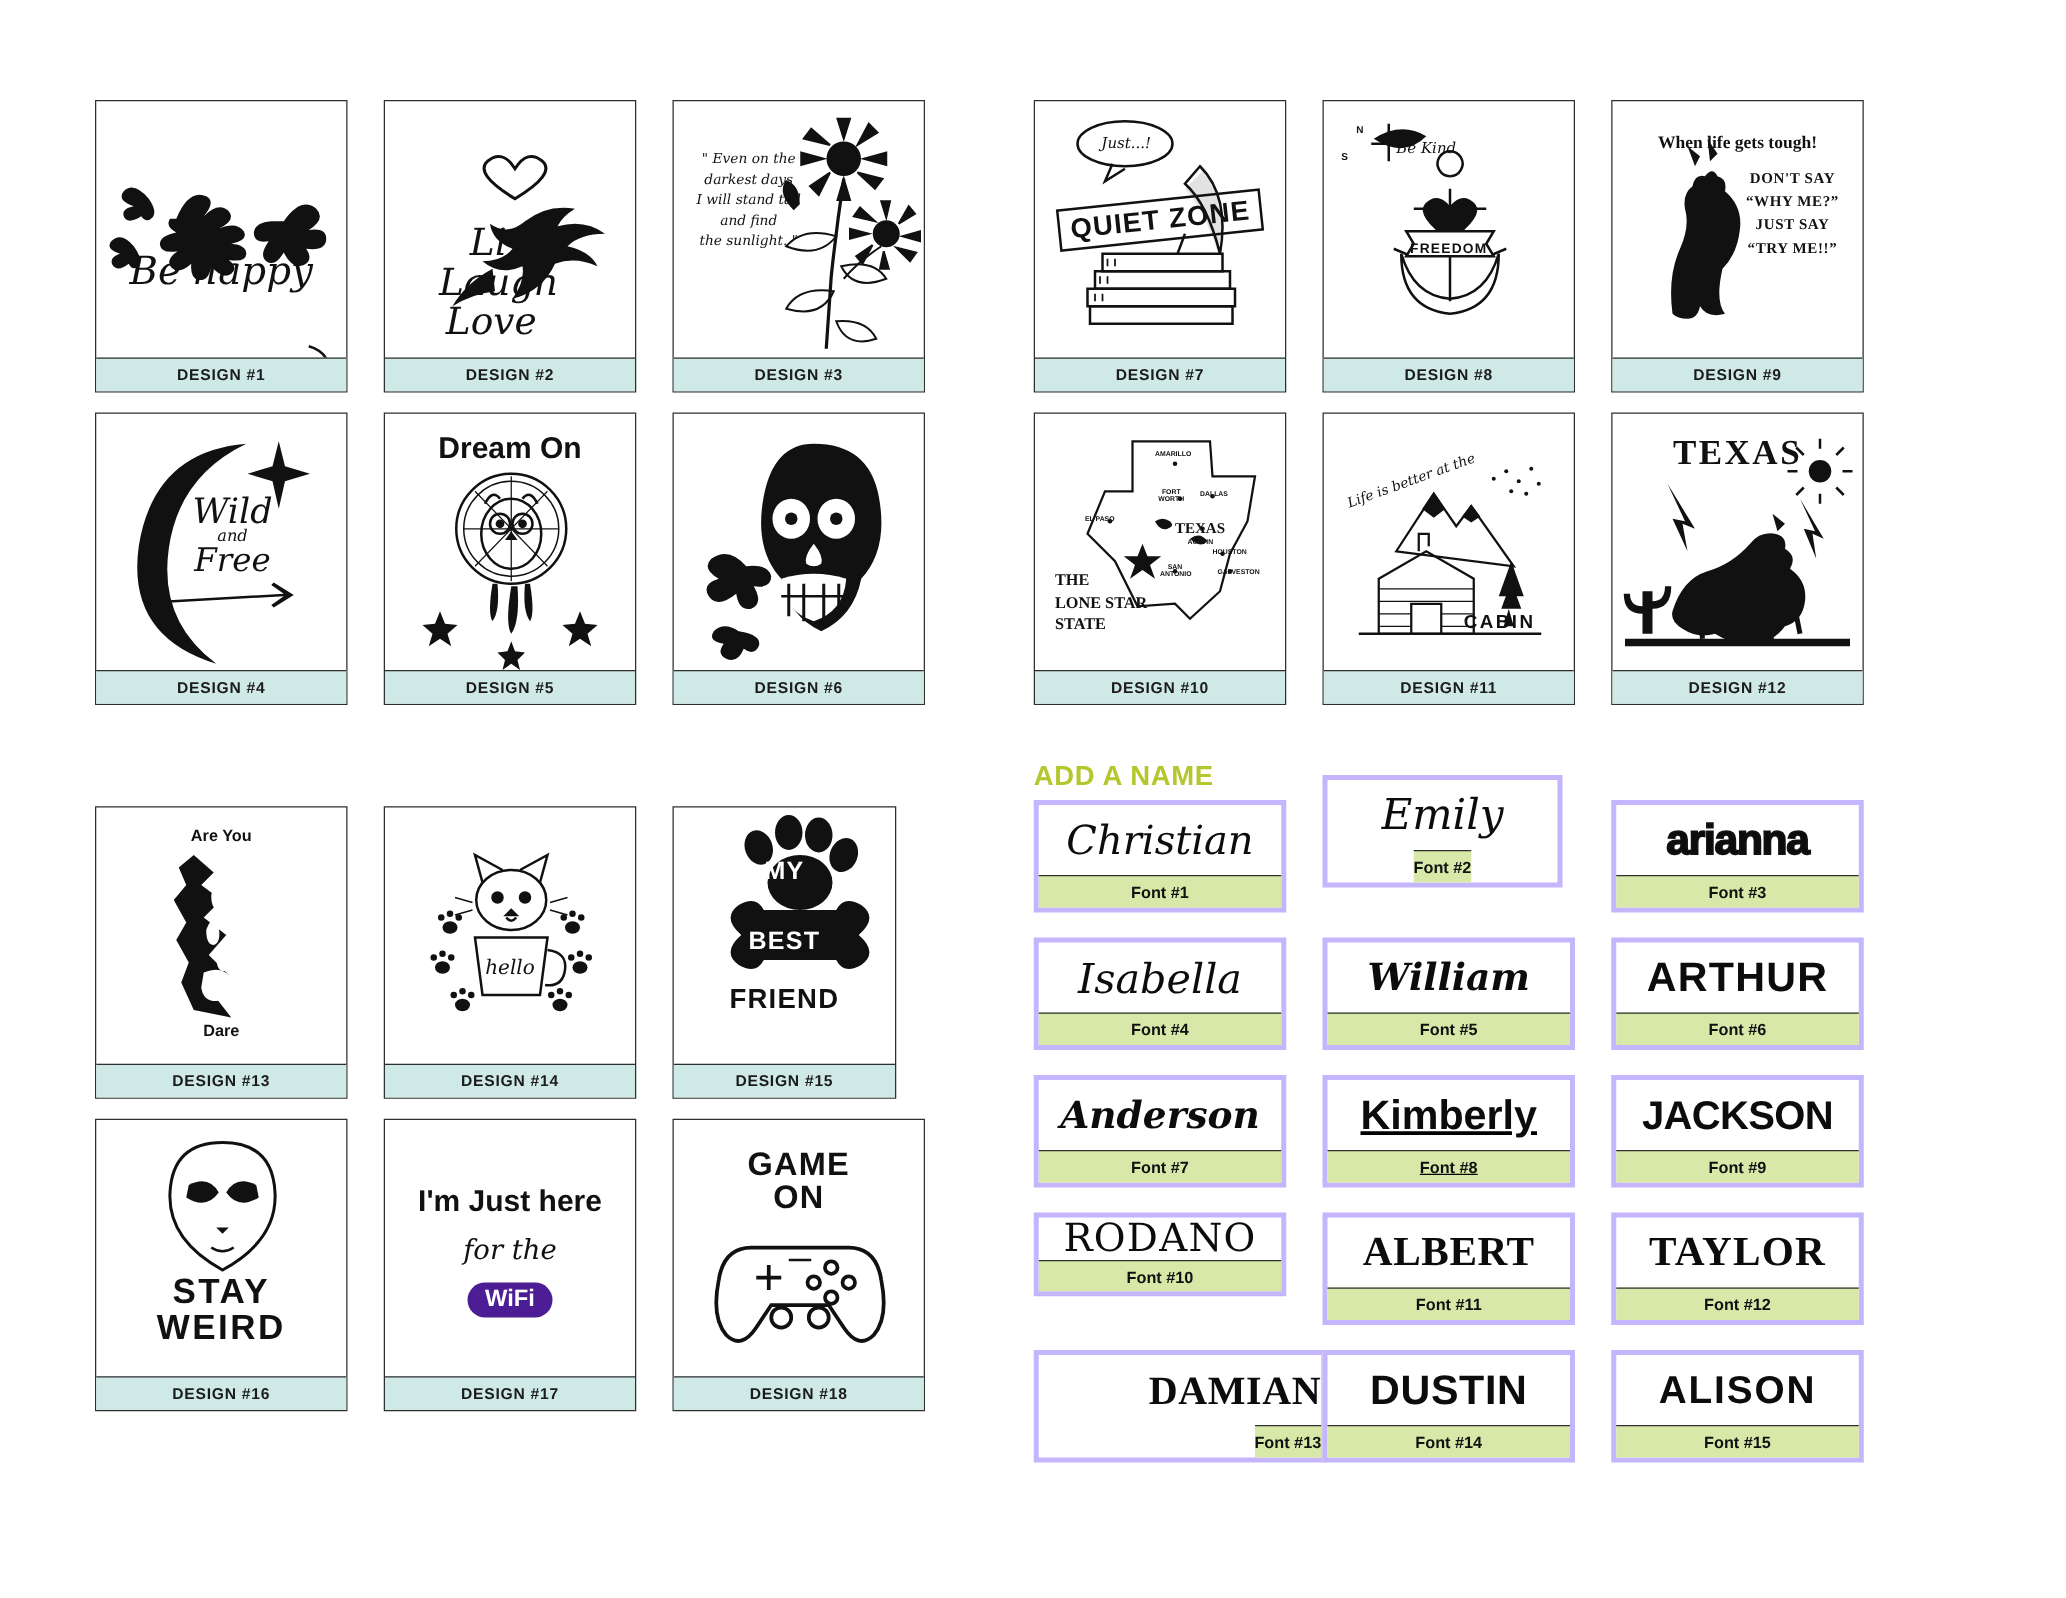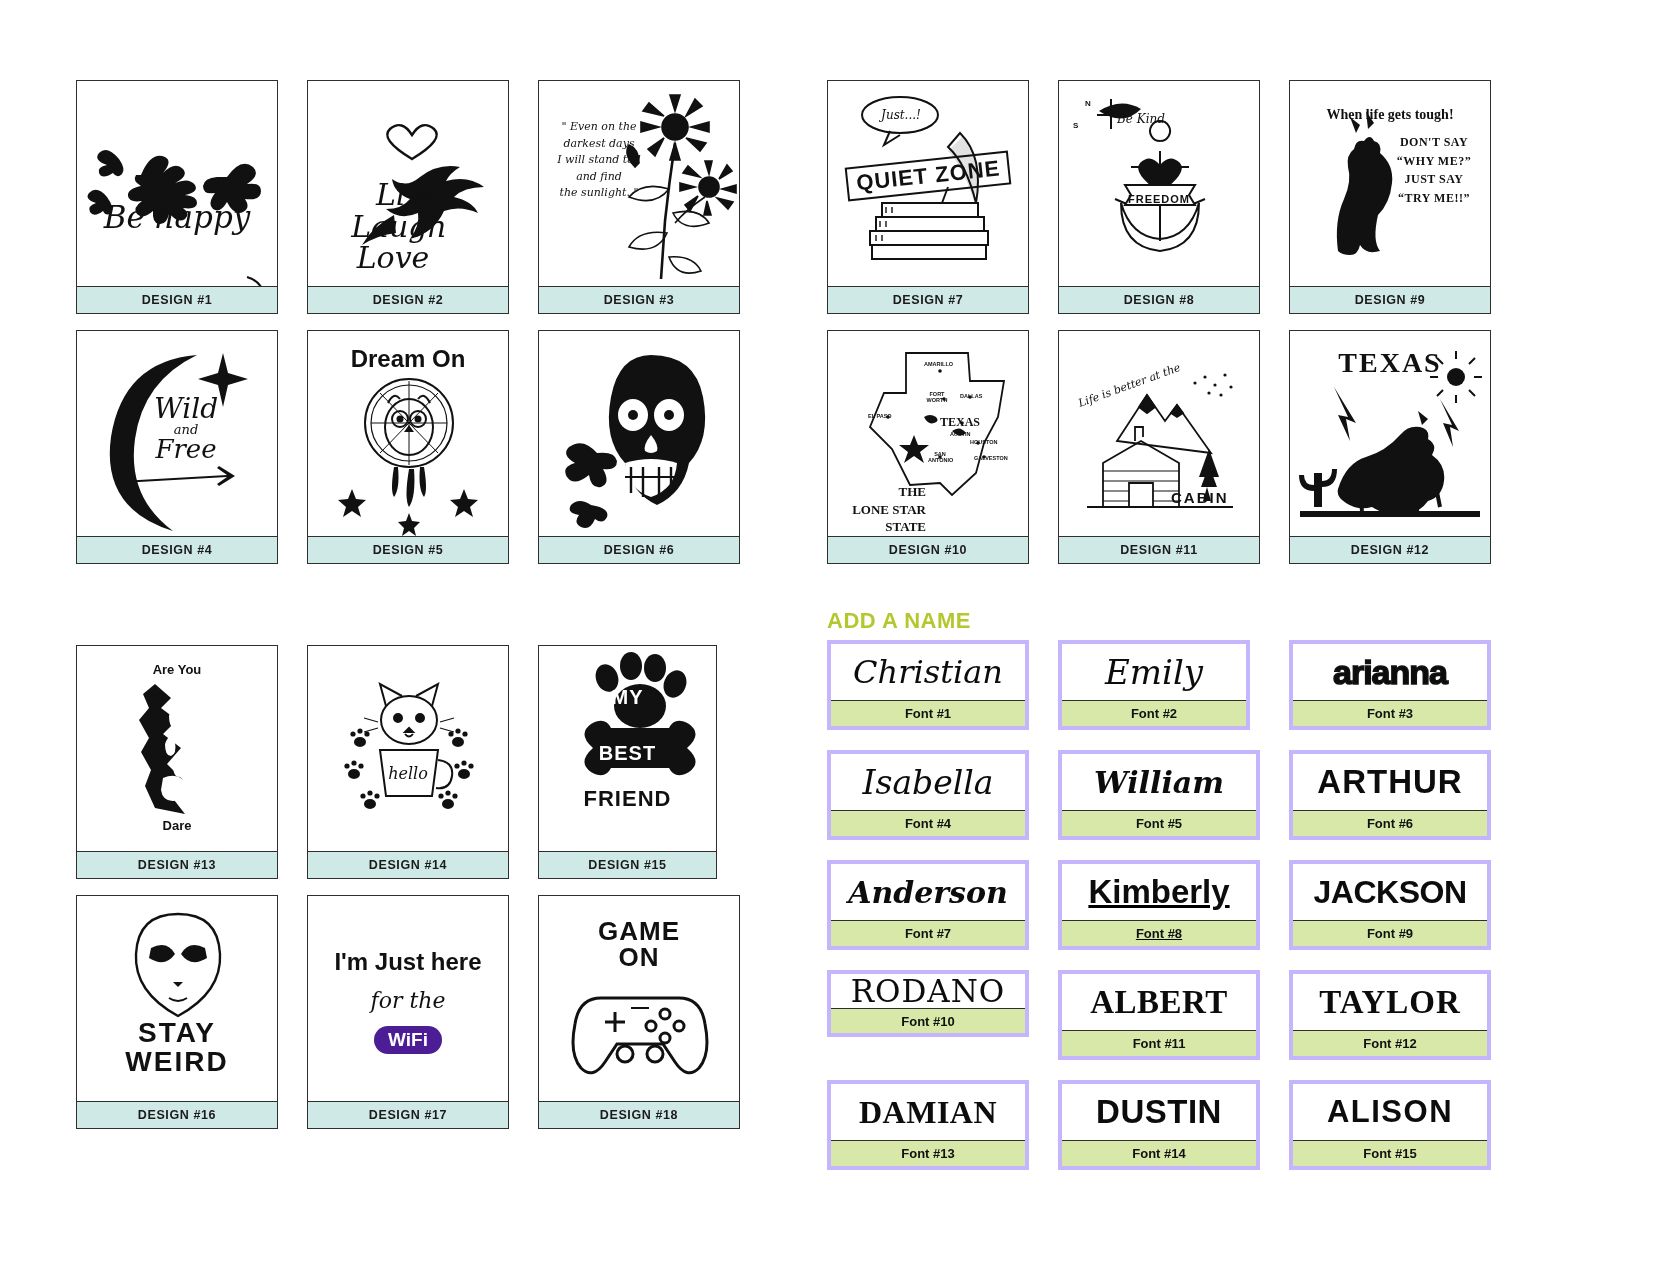--- a/index.html
+++ b/index.html
@@ -404,21 +404,21 @@
         <div style="position:absolute; left:0; top:0; width:202px; height:206px; color:#111;">
           <div style="position:absolute; left:96px; top:30px; font-size:5.5px;" class="blk">AMARILLO</div>
           <div style="position:absolute; left:96px; top:60px; font-size:5.5px; width:26px; line-height:1.1;" class="blk">FORT WORTH</div>
           <div style="position:absolute; left:132px; top:62px; font-size:5.5px;" class="blk">DALLAS</div>
           <div style="position:absolute; left:40px; top:82px; font-size:5.5px;" class="blk">EL PASO</div>
           <div style="position:absolute; left:112px; top:84px; font-size:12px;" class="serifb">TEXAS</div>
           <div style="position:absolute; left:122px; top:100px; font-size:5.5px;" class="blk">AUSTIN</div>
           <div style="position:absolute; left:142px; top:108px; font-size:5.5px;" class="blk">HOUSTON</div>
           <div style="position:absolute; left:100px; top:120px; font-size:5.5px; width:24px; line-height:1.1;" class="blk">SAN ANTONIO</div>
           <div style="position:absolute; left:146px; top:124px; font-size:5.5px;" class="blk">GALVESTON</div>
-          <div style="position:absolute; left:16px; top:124px; width:82px; text-align:right; line-height:1.35;margin-top:28px;">
+          <div style="position:absolute; left:16px; top:124px; width:82px; text-align:left; line-height:1.35;">
             <div class="serifb" style="font-size:13px;">THE</div>
             <div class="serifb" style="font-size:13px;">LONE STAR</div>
             <div class="serifb" style="font-size:13px;">STATE</div>
           </div>
         </div>
       </div>
     </div>
     <div class="cap">DESIGN #10</div>
   </div>
 
@@ -682,21 +682,21 @@
   </div>
 
   <div class="section-title" style="left:827px; top:608px;">ADD A NAME</div>
 
   <div class="fcard" style="left:827px; top:640px; width:202px; height:90px;">
     <div class="name">
       <span class="script" style="font-size:32px;">Christian</span>
     </div>
     <div class="fcap">Font #1</div>
   </div>
-  <div class="fcard" style="left:1058px; top:640px; width:192px; height:90px;">
+  <div class="fcard" style="left:1058px; top:620px; width:192px; height:90px;align-items:center;">
     <div class="name">
       <span class="script" style="font-size:34px;">Emily</span>
     </div>
     <div class="fcap">Font #2</div>
   </div>
   <div class="fcard" style="left:1289px; top:640px; width:202px; height:90px;">
     <div class="name">
       <span class="blk" style="font-size:34px; letter-spacing:-1px; -webkit-text-stroke:1.5px #111;">arianna</span>
     </div>
     <div class="fcap">Font #3</div>
@@ -752,21 +752,21 @@
     </div>
     <div class="fcap">Font #11</div>
   </div>
   <div class="fcard" style="left:1289px; top:970px; width:202px; height:90px;">
     <div class="name">
       <span class="serifb" style="font-size:33px; letter-spacing:1px;">TAYLOR</span>
     </div>
     <div class="fcap">Font #12</div>
   </div>
 
-  <div class="fcard" style="left:827px; top:1080px; width:202px; height:90px;">
+  <div class="fcard" style="left:827px; top:1080px; width:234px; height:90px;align-items:flex-end;">
     <div class="name">
       <span class="serifb" style="font-size:32px; letter-spacing:0.5px;">DAMIAN</span>
     </div>
     <div class="fcap">Font #13</div>
   </div>
   <div class="fcard" style="left:1058px; top:1080px; width:202px; height:90px;">
     <div class="name">
       <span class="blk" style="font-size:33px; letter-spacing:0.5px;">DUSTIN</span>
     </div>
     <div class="fcap">Font #14</div>

